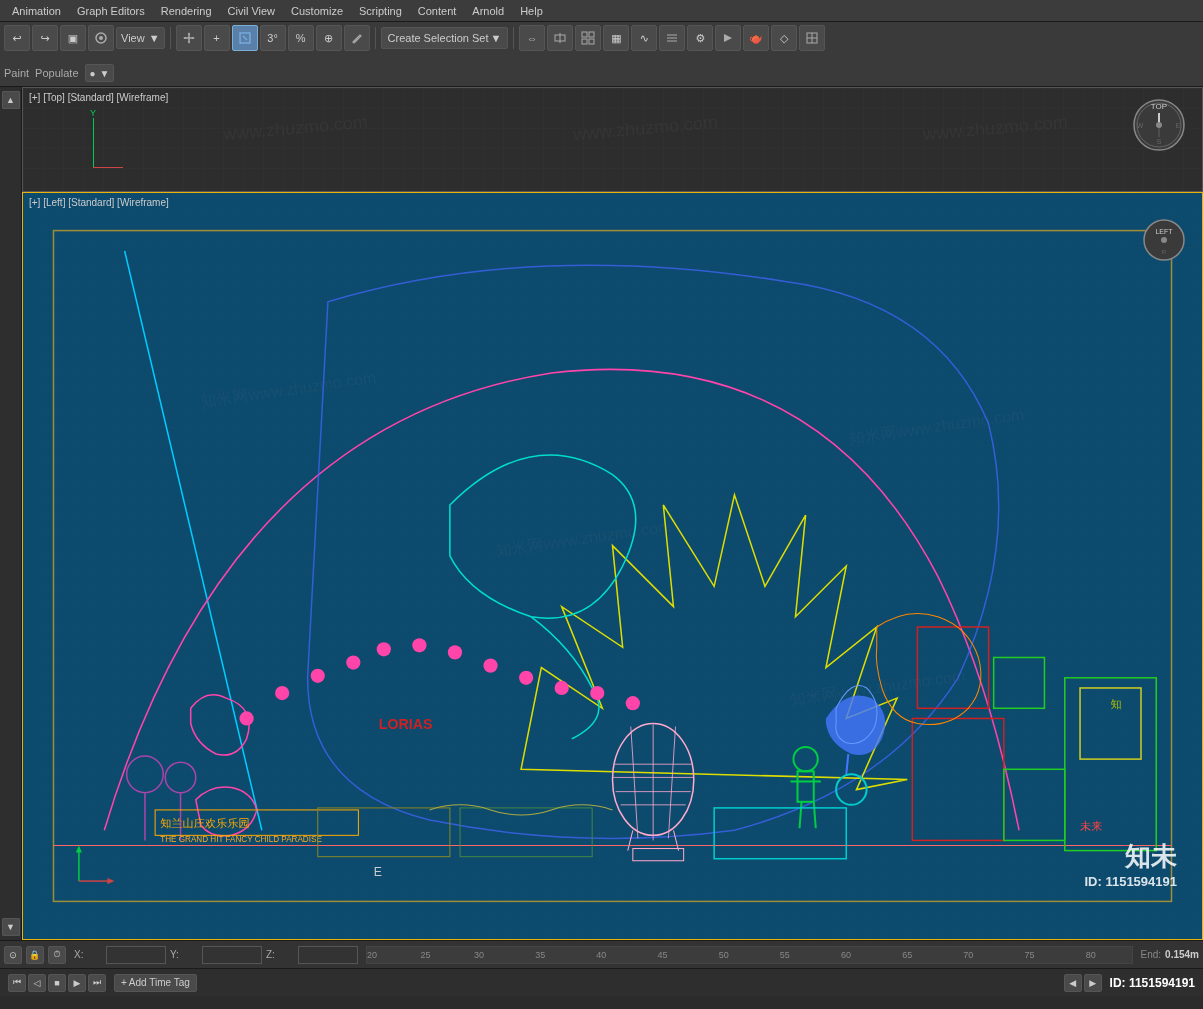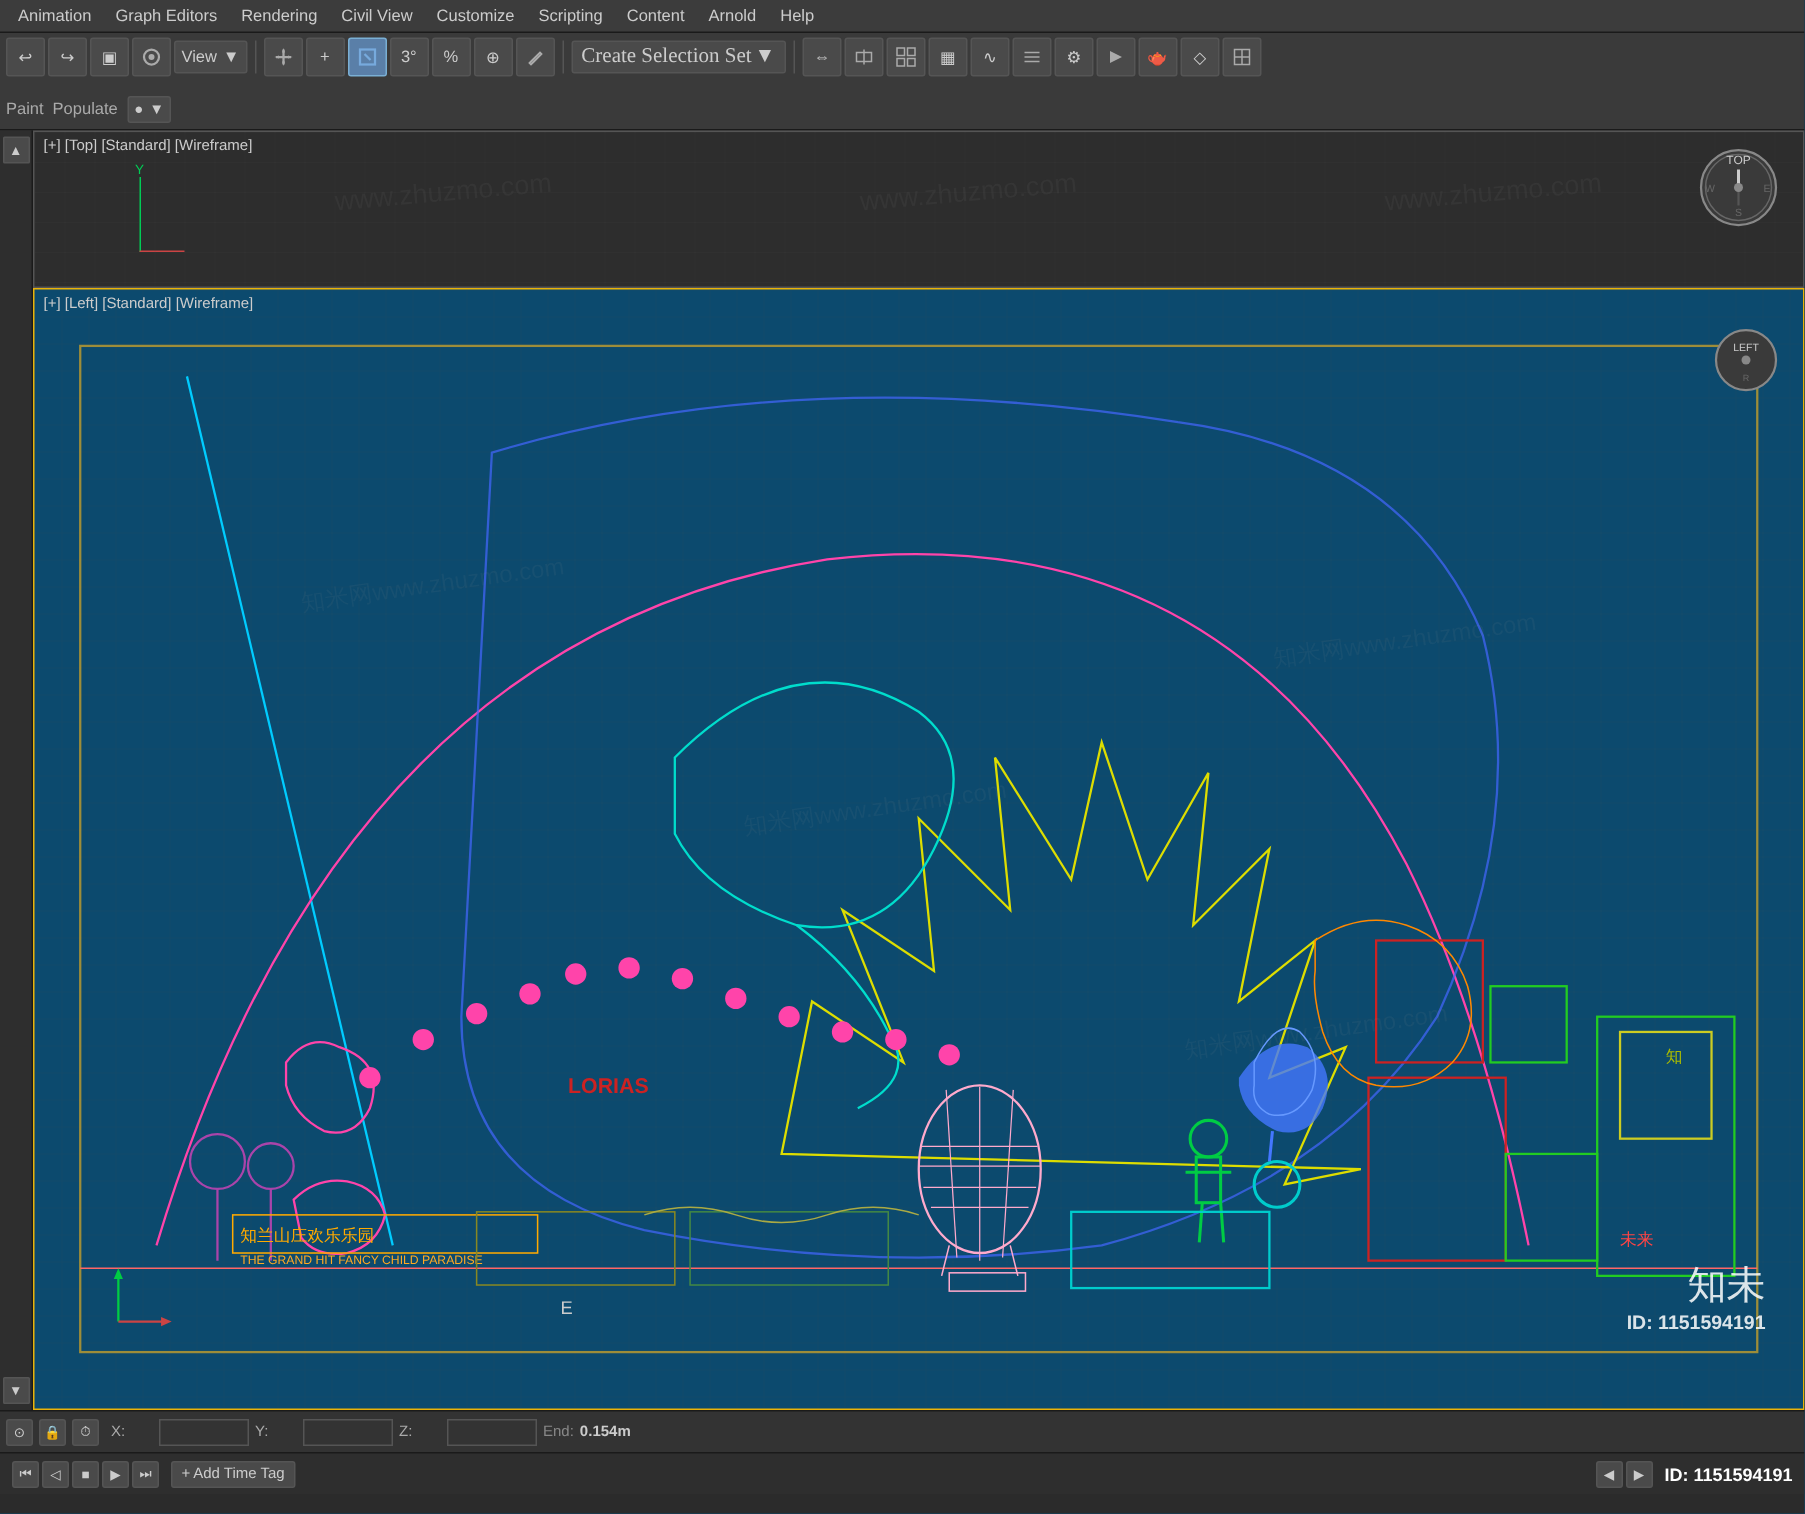--- a/index.html
+++ b/index.html
@@ -66,28 +66,27 @@
       align-items: center;
       gap: 4px;
     }
 
     .create-selection-btn {
       height: 22px;
       background: #4a4a4a;
       border: 1px solid #555;
       border-radius: 2px;
       color: #ccc;
-      font-size: 14px;
+      font-size: 11px;
       padding: 0 6px;
       cursor: pointer;
       display: flex;
       align-items: center;
       gap: 2px;
       white-space: nowrap;
-      font-family: Liberation Serif, serif;
     }
 
     
     #main-area {
       display: flex;
       width: 100%;
       height: calc(1009px - 22px - 52px - 26px - 28px - 28px);
     }
 
     
@@ -548,41 +547,59 @@
       <div class="left-nav" style="position:absolute; top:25px; right:15px; width:45px; height:45px;">
         <svg width="45" height="45" viewBox="0 0 45 45">
           <circle cx="22" cy="22" r="20" fill="#3a3a3a" stroke="#888" stroke-width="1.5"></circle>
           <text x="22" y="16" text-anchor="middle" fill="#ccc" font-size="7">LEFT</text>
           <text x="22" y="36" text-anchor="middle" fill="#666" font-size="6">R</text>
           <circle cx="22" cy="22" r="3" fill="#888"></circle>
         </svg>
       </div>
 
       <div style="position:absolute; bottom:50px; right:25px; text-align:right;">
-        <div style="color:#ffffff; font-size:26px; font-weight:normal; opacity:0.85;">知未</div>
+        <div style="color:#ffffff; font-size:26px; font-weight:bold; opacity:0.85;">知未</div>
         <div style="color:#ffffff; font-size:13px; font-weight:bold; opacity:0.85;">ID: 1151594191</div>
       </div>
     </div>
 
   </div>
 </div>
 
 <div id="timeline-bar">
   <div style="display:flex; align-items:center; gap:4px; margin-right:4px;">
     <div class="tool-btn" style="width:18px;height:18px;font-size:9px;">⊙</div>
     <div class="tool-btn" style="width:18px;height:18px;font-size:9px;">🔒</div>
     <div class="tool-btn" style="width:18px;height:18px;font-size:9px;">⏱</div>
   </div>
   <span style="min-width:28px;">X:</span>
   <input type="text" style="width: 60px; height: 18px; background: rgb(51, 51, 51); border: 1px solid rgb(85, 85, 85); color: rgb(204, 204, 204); font-size: 10px; padding: 0px 2px;" value="">
   <span style="min-width:28px;">Y:</span>
   <input type="text" style="width: 60px; height: 18px; background: rgb(51, 51, 51); border: 1px solid rgb(85, 85, 85); color: rgb(204, 204, 204); font-size: 10px; padding: 0px 2px;" value="">
   <span style="min-width:28px;">Z:</span>
   <input type="text" style="width: 60px; height: 18px; background: rgb(51, 51, 51); border: 1px solid rgb(85, 85, 85); color: rgb(204, 204, 204); font-size: 10px; padding: 0px 2px;" value="">
 
+  <div class="timeline-track" style="position:relative; margin: 0 4px;">
+
+    <div style="position:absolute; top:0; left:0; right:0; height:100%; display:flex; align-items:center; pointer-events:none;">
+      <div style="position:absolute; left:0%; font-size:9px; color:#888;">20</div>
+      <div style="position:absolute; left:7%; font-size:9px; color:#888;">25</div>
+      <div style="position:absolute; left:14%; font-size:9px; color:#888;">30</div>
+      <div style="position:absolute; left:22%; font-size:9px; color:#888;">35</div>
+      <div style="position:absolute; left:30%; font-size:9px; color:#888;">40</div>
+      <div style="position:absolute; left:38%; font-size:9px; color:#888;">45</div>
+      <div style="position:absolute; left:46%; font-size:9px; color:#888;">50</div>
+      <div style="position:absolute; left:54%; font-size:9px; color:#888;">55</div>
+      <div style="position:absolute; left:62%; font-size:9px; color:#888;">60</div>
+      <div style="position:absolute; left:70%; font-size:9px; color:#888;">65</div>
+      <div style="position:absolute; left:78%; font-size:9px; color:#888;">70</div>
+      <div style="position:absolute; left:86%; font-size:9px; color:#888;">75</div>
+      <div style="position:absolute; left:94%; font-size:9px; color:#888;">80</div>
+    </div>
+  </div>
 
   <span style="font-size:10px; color:#888;">End:</span>
   <span style="font-size:10px; color:#ccc;font-weight:bold;">0.154m</span>
 </div>
 
 <div id="status-bar">
 
   <div style="display:flex; gap:2px;">
     <div class="tool-btn" style="width:18px;height:18px;font-size:9px;">⏮</div>
     <div class="tool-btn" style="width:18px;height:18px;font-size:9px;">◁</div>

